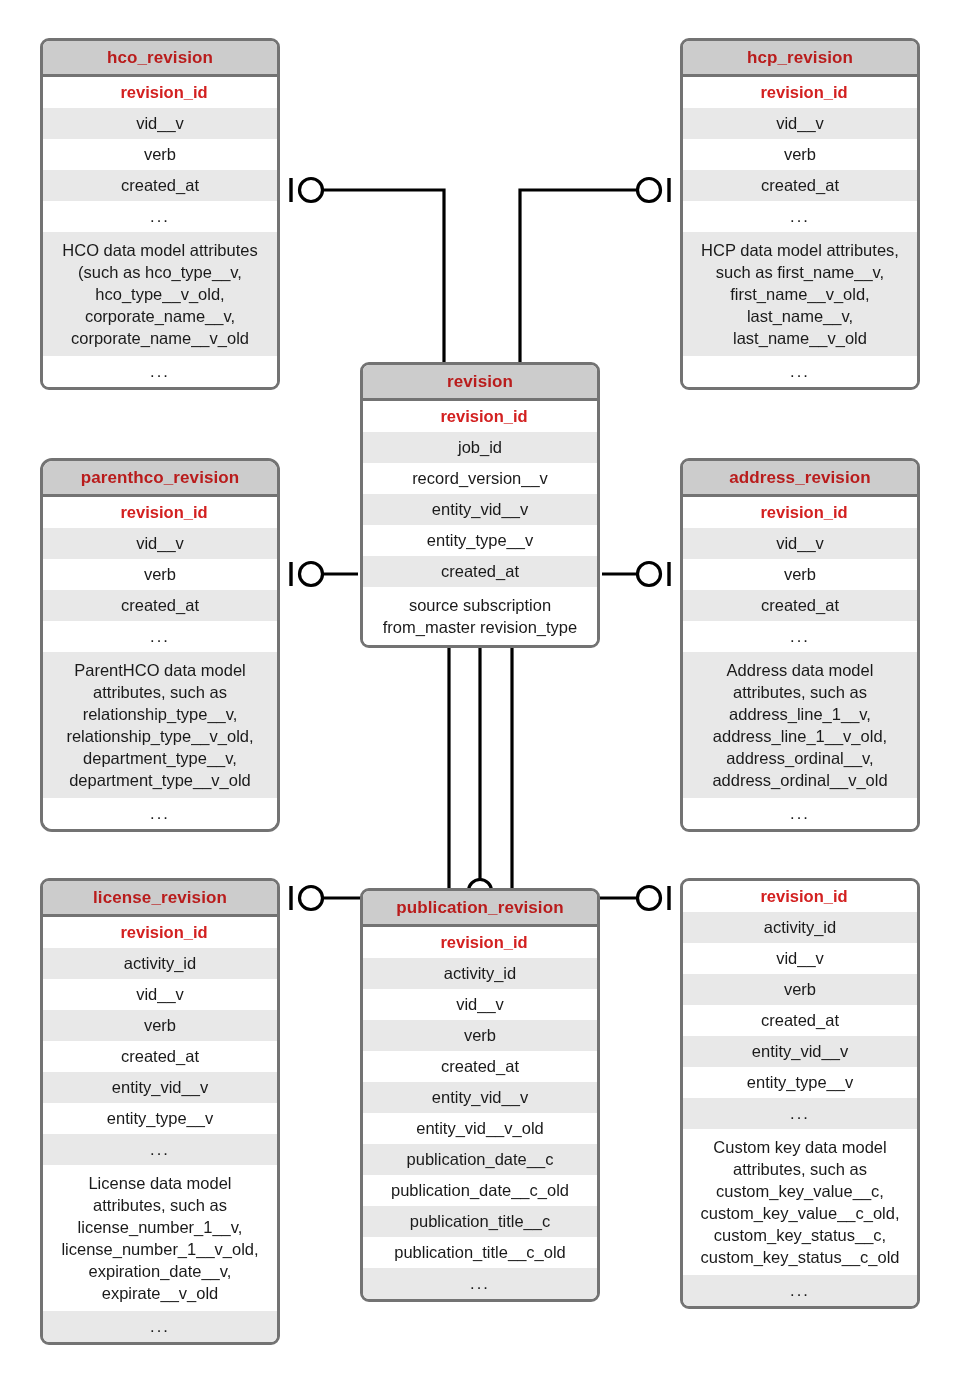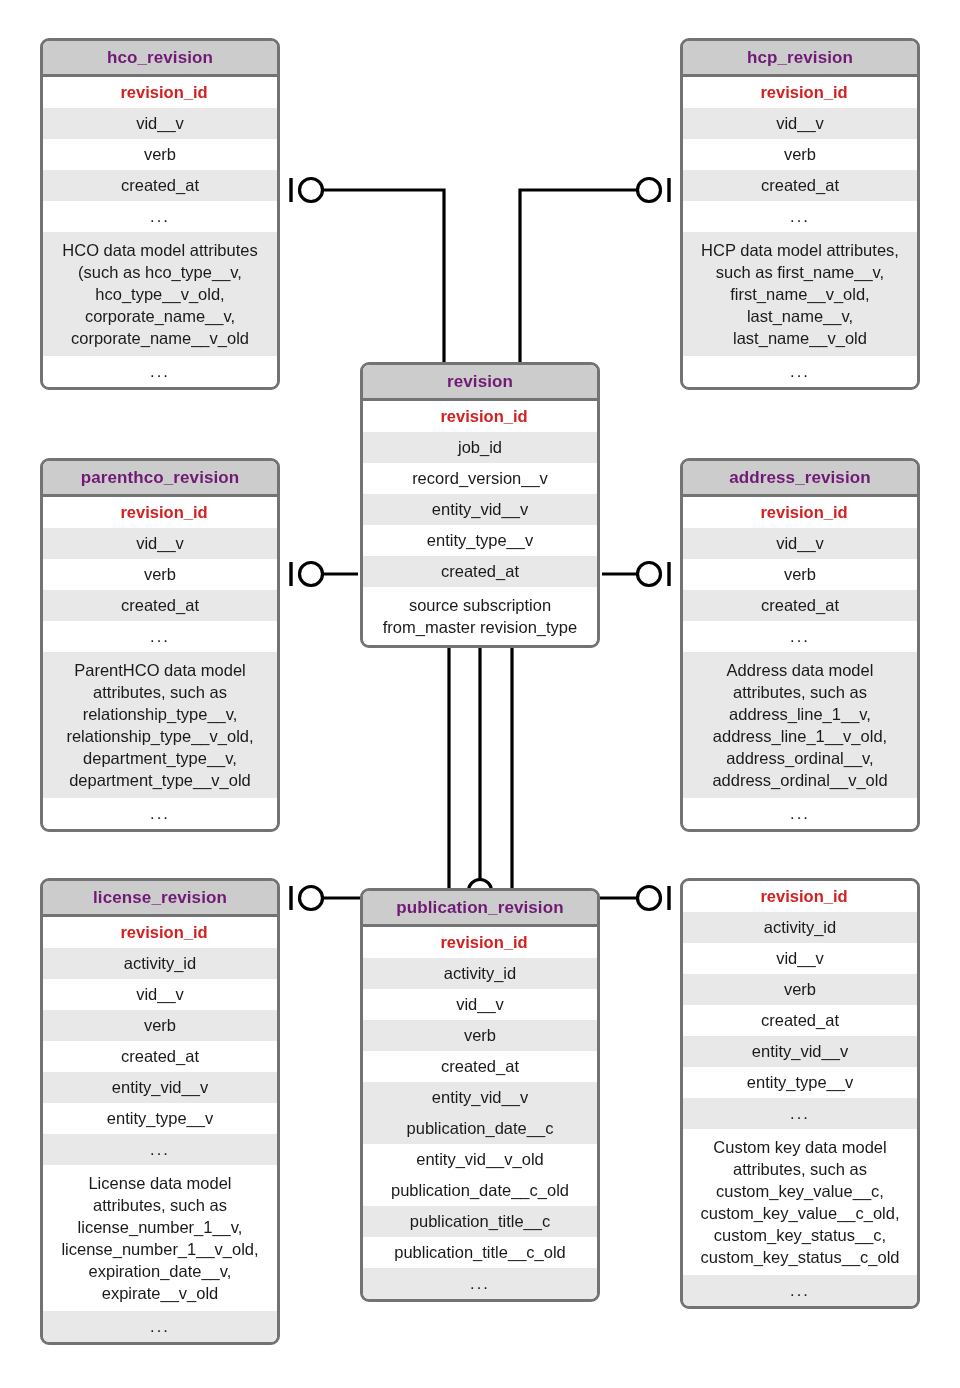--- a/index.html
+++ b/index.html
@@ -31,21 +31,21 @@
     border: 3px solid #737373;
     border-radius: 9px;
     background: #ffffff;
     overflow: hidden;
   }
   .entity-header {
     background: #cccccc;
     border-bottom: 3px solid #737373;
     font-weight: bold;
     font-size: 17px;
-    color: #701a75;
+    color: #b91c1c;
     text-align: center;
     line-height: 17px;
     padding: 8px 4px;
     letter-spacing: 0.1px;
   }
   .attr {
     font-size: 16.5px;
     color: #1a1a1a;
     text-align: center;
     padding: 5px 4px;
@@ -148,21 +148,21 @@
     <div class="attr pk">revision_id</div>
     <div class="attr alt">job_id</div>
     <div class="attr">record_version__v</div>
     <div class="attr alt">entity_vid__v</div>
     <div class="attr">entity_type__v</div>
     <div class="attr alt">created_at</div>
     <div class="attr block">source subscription
 from_master revision_type</div>
   </div>
 
-  <div class="entity" style="left:40px; top:458px; width:240px;">
+  <div class="entity" style="left:40px; top:458px; width:240px;border-radius:12px;">
     <div class="entity-header">parenthco_revision</div>
     <div class="attr pk">revision_id</div>
     <div class="attr alt">vid__v</div>
     <div class="attr">verb</div>
     <div class="attr alt">created_at</div>
     <div class="attr ellipsis">...</div>
     <div class="attr alt block">ParentHCO data model
 attributes, such as
 relationship_type__v,
 relationship_type__v_old,
@@ -207,22 +207,22 @@
   </div>
 
   <div class="entity" style="left:360px; top:888px; width:240px;">
     <div class="entity-header">publication_revision</div>
     <div class="attr pk">revision_id</div>
     <div class="attr alt">activity_id</div>
     <div class="attr">vid__v</div>
     <div class="attr alt">verb</div>
     <div class="attr">created_at</div>
     <div class="attr alt">entity_vid__v</div>
+    <div class="attr">entity_vid__v_old</div>
     <div class="attr alt">publication_date__c</div>
-    <div class="attr">entity_vid__v_old</div>
     <div class="attr">publication_date__c_old</div>
     <div class="attr alt">publication_title__c</div>
     <div class="attr">publication_title__c_old</div>
     <div class="attr alt ellipsis">...</div>
   </div>
 
   <div class="entity" style="left:680px; top:878px; width:240px;">
     <div class="attr pk">revision_id</div>
     <div class="attr alt">activity_id</div>
     <div class="attr">vid__v</div>

